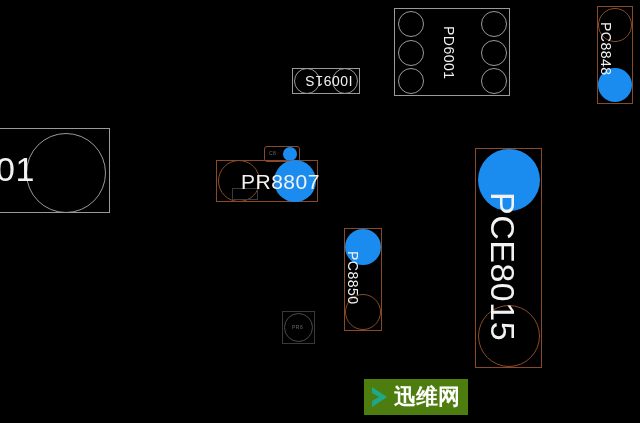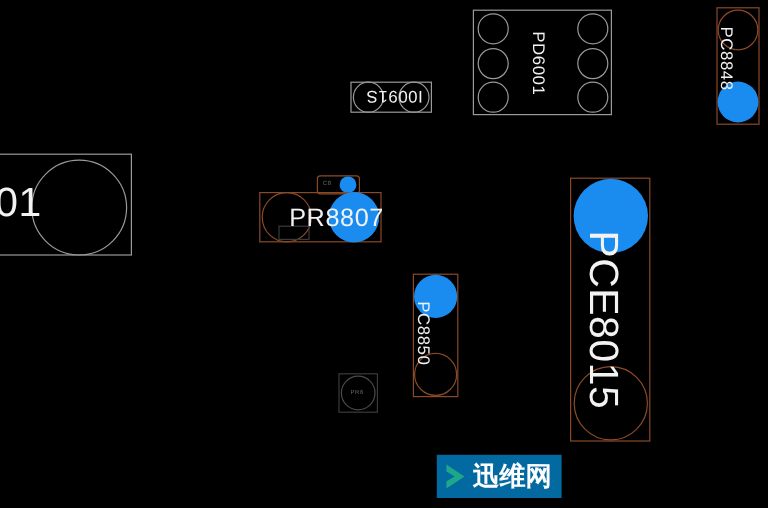--- a/index.html
+++ b/index.html
@@ -90,21 +90,21 @@
   
   #watermark {
     position: absolute;
     left: 364px;
     top: 379px;
     height: 36px;
     display: flex;
     align-items: stretch;
   }
   .wm-left {
-    background: #0369a1;
+    background: #4d7c0f;
     display: flex;
     align-items: center;
     padding: 0 8px 0 6px;
     gap: 4px;
     justify-content: center;
   }
   .wm-chevron {
     width: 20px;
     height: 22px;
     display: block;

